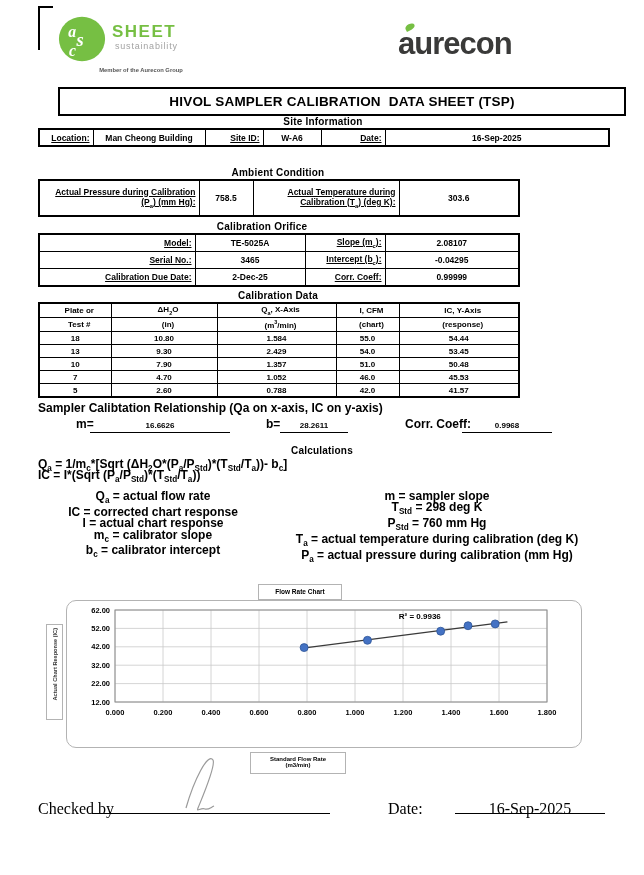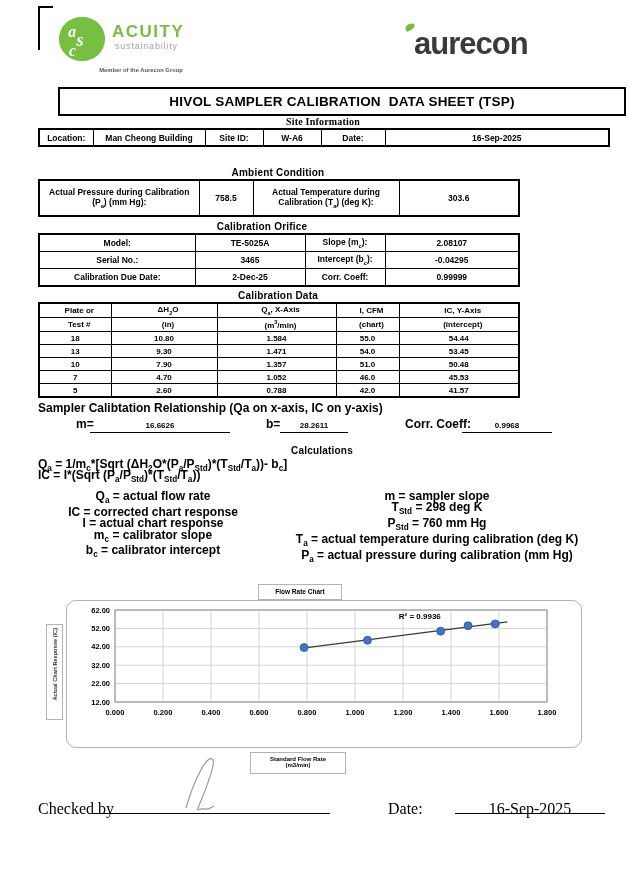--- a/index.html
+++ b/index.html
@@ -3,21 +3,21 @@
 <meta charset="utf-8">
 <style>
   html,body{margin:0;padding:0;}
   body{width:644px;height:875px;position:relative;background:#fff;
        font-family:"Liberation Sans",sans-serif;color:#000;overflow:hidden;}
   .abs{position:absolute;}
   .hdg{font-weight:bold;font-size:10px;text-align:center;letter-spacing:.2px;}
   table{border-collapse:collapse;table-layout:fixed;}
   .tbl{position:absolute;border:2.2px solid #000;}
   .tbl td{border:1.5px solid #000;font-weight:bold;font-size:8.5px;padding:0 3px;overflow:hidden;}
-  .lbl{text-align:center;}
+  .lbl{text-align:right;text-decoration:underline;}
   .val{text-align:center;}
   .site-tbl td{height:15px;}
   .amb-tbl td{height:34px;line-height:1.2;}
   .ori-tbl td{height:16px;}
   .cal-tbl td{text-align:center;font-size:8px;}
   .cal-tbl tr.hd td{height:13px;padding-left:11px;}
   .cal-tbl tr.dt td{height:12px;}
   sub,sup{font-size:.68em;}
   .small{font-size:12px;font-weight:bold;line-height:11.4px;text-align:center;}
   .rel-val{font-size:8px;font-weight:bold;text-align:center;border-bottom:1.8px solid #000;line-height:13px;}
@@ -32,33 +32,33 @@
 
 <div class="abs" style="left:38px;top:6px;width:13px;height:42px;border-left:2px solid #000;border-top:2px solid #000;"></div>
 
 <div class="abs" style="left:58px;top:15px;width:170px;height:64px;">
   <svg class="abs" style="left:0;top:0;" width="48" height="48" viewBox="0 0 52 52">
     <ellipse cx="26" cy="26" rx="25" ry="24" fill="#76bf43"></ellipse>
     <text x="11" y="24" font-size="17" fill="#fff" font-style="italic" font-weight="bold" font-family="Liberation Serif, serif">a</text>
     <text x="20" y="34" font-size="20" fill="#fff" font-style="italic" font-weight="bold" font-family="Liberation Serif, serif">s</text>
     <text x="12" y="44" font-size="17" fill="#fff" font-style="italic" font-weight="bold" font-family="Liberation Serif, serif">c</text>
   </svg>
-  <div class="abs" style="left:54px;top:7px;font-size:17px;font-weight:bold;color:#76bf43;letter-spacing:1.5px;">ACUITY</div>
+  <div class="abs" style="left:54px;top:7px;font-size:17px;font-weight:bold;color:#76bf43;letter-spacing:1.5px;">SHEET</div>
   <div class="abs" style="left:57px;top:26px;font-size:9px;color:#a3a3a3;letter-spacing:.8px;">sustainability</div>
   <div class="abs" style="left:18px;top:52px;width:130px;text-align:center;font-size:5.8px;font-weight:bold;color:#555;">Member of the Aurecon Group</div>
 </div>
 
 <div class="abs" style="left:398px;top:22px;width:135px;height:44px;">
   <div class="abs" style="left:7px;top:2px;width:10px;height:6px;background:#76bf43;border-radius:50% 50% 50% 0;transform:rotate(-28deg);"></div>
-  <div class="abs" style="left:0;top:4px;font-size:31px;font-weight:bold;color:#3a3a39;letter-spacing:-1px;margin-left:16px;">aurecon</div>
+  <div class="abs" style="left:0;top:4px;font-size:31px;font-weight:bold;color:#3a3a39;letter-spacing:-1px;">aurecon</div>
 </div>
 
 <div class="abs title-box" style="left:40px;top:87px;width:564px;height:25px;margin-left:18px;">HIVOL SAMPLER CALIBRATION  DATA SHEET (TSP)</div>
 
-<div class="abs hdg" style="left:38px;top:116px;width:570px;font-family:Liberation Serif, serif;">Site Information</div>
+<div class="abs hdg" style="left:38px;top:116px;width:570px;">Site Information</div>
 <table class="tbl site-tbl" style="left:38px;top:128px;width:570px;">
   <colgroup>
       <col style="width:54px">
       <col style="width:112px">
       <col style="width:58px">
       <col style="width:58px">
       <col style="width:64px">
       <col style="width:224px">
     </colgroup>
   <tbody>
@@ -136,33 +136,33 @@
     <td>ΔH<sub>2</sub>O</td>
     <td>Q<sub>a</sub>, X-Axis</td>
     <td>I, CFM</td>
     <td>IC, Y-Axis</td>
   </tr>
   <tr class="hd">
     <td>Test #</td>
     <td>(in)</td>
     <td>(m<sup>3</sup>/min)</td>
     <td>(chart)</td>
-    <td>(intercept)</td>
+    <td>(response)</td>
   </tr>
   <tr class="dt">
     <td>18</td>
         <td>10.80</td>
         <td>1.584</td>
         <td>55.0</td>
         <td>54.44</td>
   </tr>
   <tr class="dt">
     <td>13</td>
         <td>9.30</td>
-        <td>1.471</td>
+        <td>2.429</td>
         <td>54.0</td>
         <td>53.45</td>
   </tr>
   <tr class="dt">
     <td>10</td>
         <td>7.90</td>
         <td>1.357</td>
         <td>51.0</td>
         <td>50.48</td>
   </tr>

